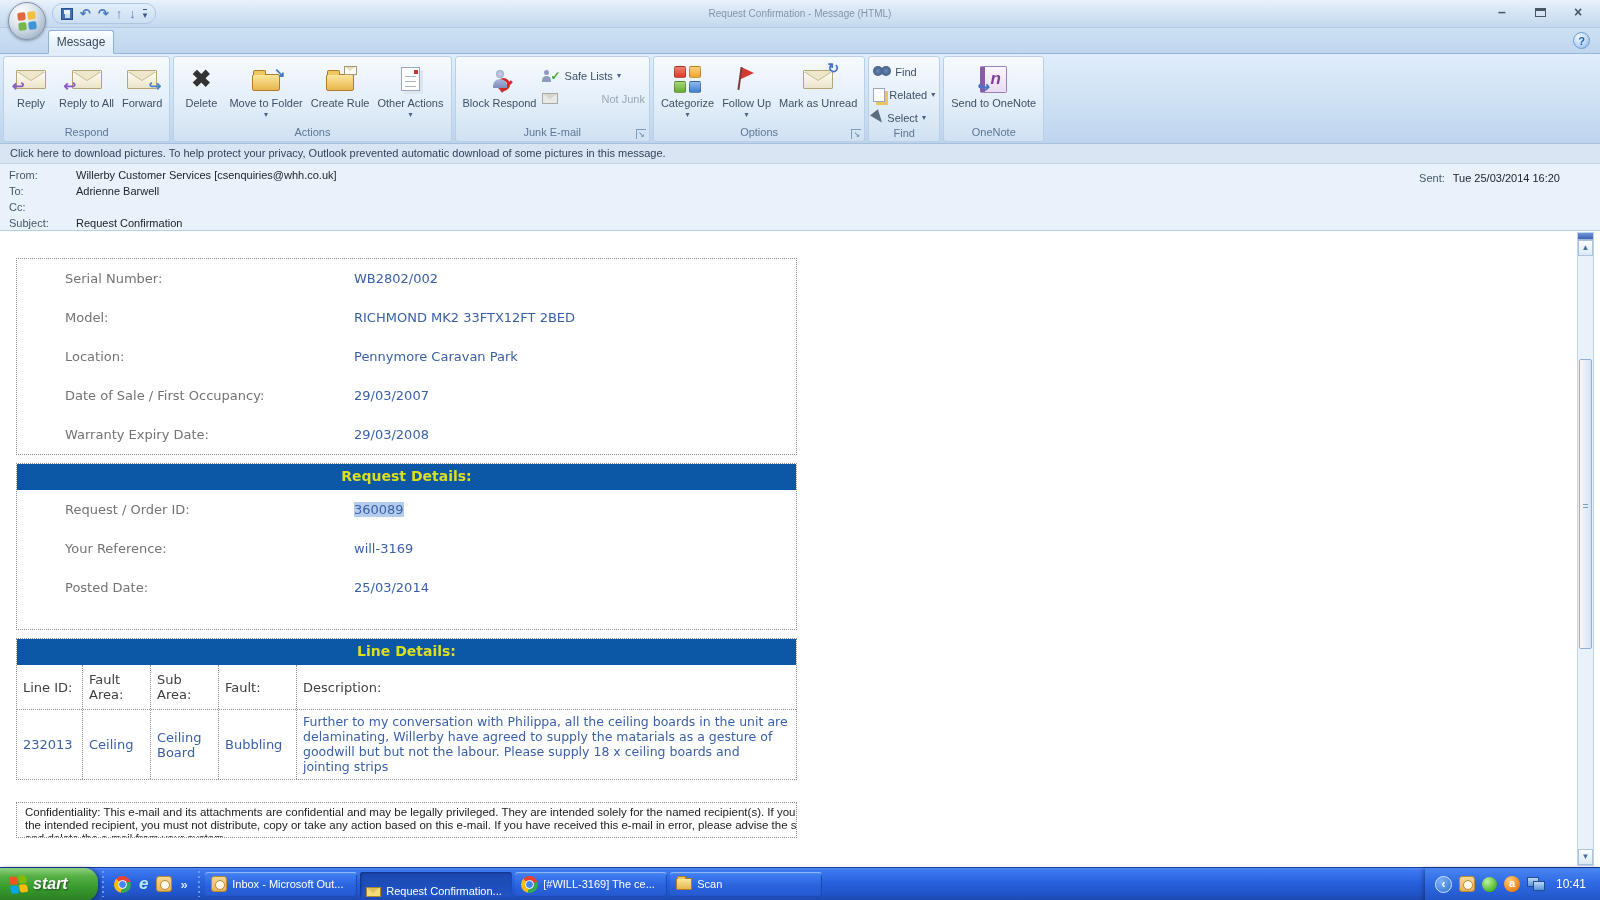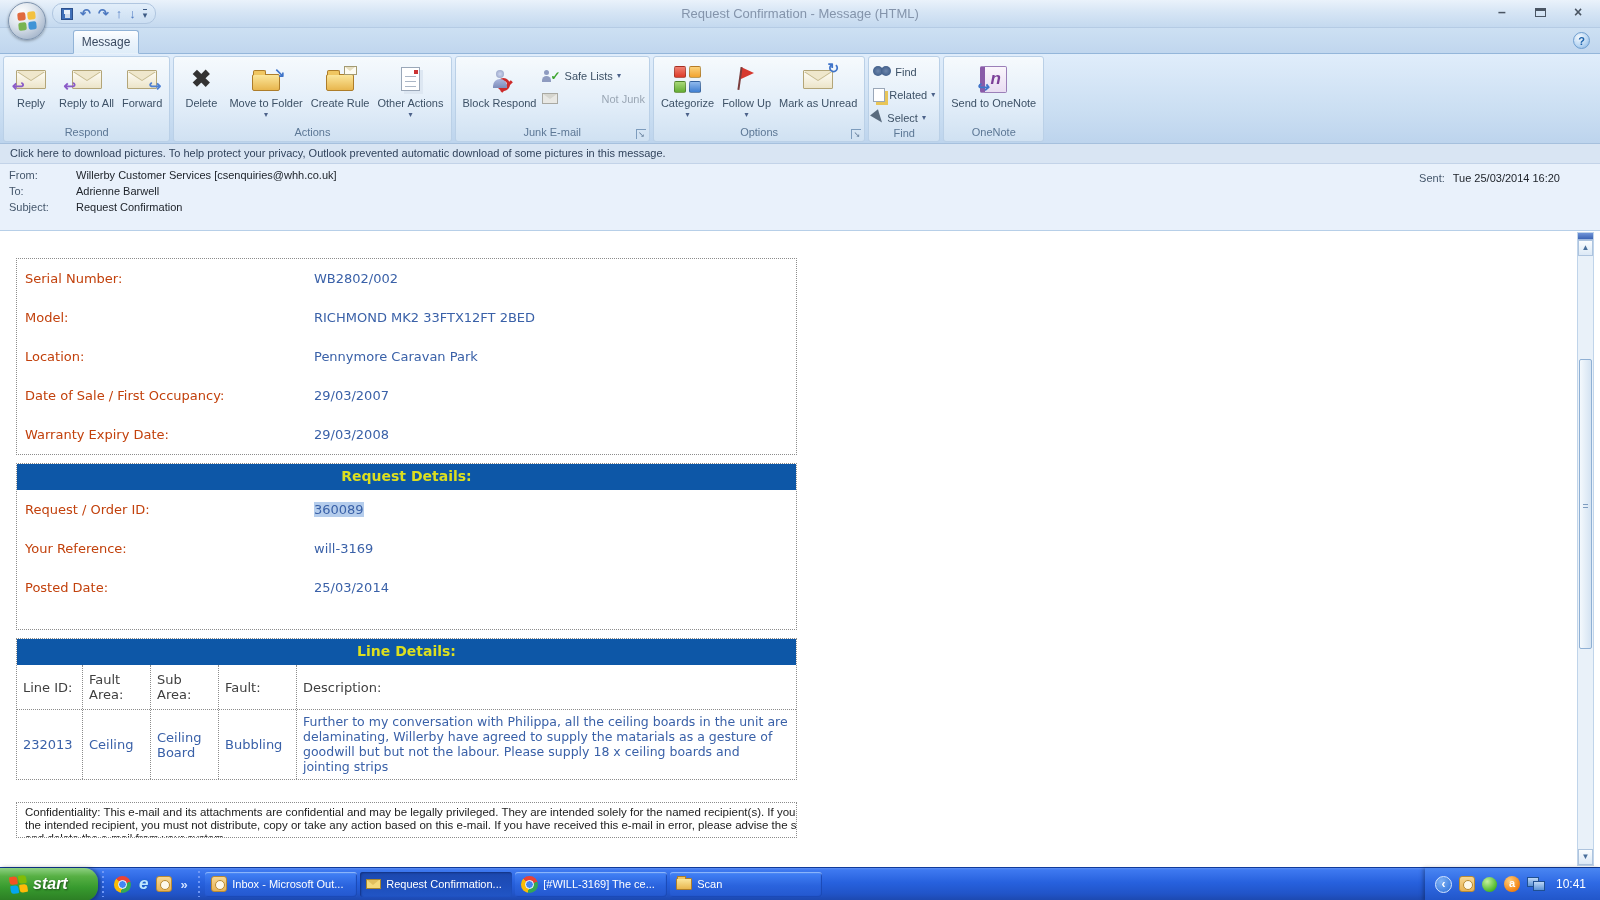--- a/index.html
+++ b/index.html
@@ -4,21 +4,21 @@
 <style>
   * { margin:0; padding:0; box-sizing:border-box; }
   html,body { width:1600px; height:900px; overflow:hidden; font-family:"Liberation Sans",sans-serif; }
   body { background:#c3d8ee; }
 
   
   .window { position:relative; width:1600px; height:867px; background:#fff; }
 
   
   .titlebar { height:28px; background:linear-gradient(#eaf2fb,#d6e5f5 45%,#c4d9ef); border-bottom:1px solid #b5cbe4; position:relative; }
-  .title-text { text-align:center; line-height:28px; font-size:13px; color:#8494ab; }
+  .title-text { text-align:center; line-height:28px; font-size:10px; color:#8494ab; }
   .win-controls { position:absolute; right:10px; top:5px; display:flex; gap:14px; align-items:center; }
   .win-btn { width:24px; height:16px; text-align:center; color:#4a5563; font-size:14px; line-height:15px; font-weight:bold; }
   .restore-box { width:11px; height:9px; border:1px solid #4a5563; border-top:3px solid #4a5563; margin:3px auto 0; }
 
   
   .orb { position:absolute; left:8px; top:2px; width:38px; height:38px; border-radius:50%; z-index:5;
          background:radial-gradient(circle at 35% 28%, #ffffff, #dde4ec 40%, #b4c2d4 70%, #8ba0ba);
          border:1px solid #7e93ad; box-shadow:0 1px 3px rgba(0,0,0,.35); display:flex; align-items:center; justify-content:center; }
   .orb-logo { display:grid; grid-template-columns:8px 8px; grid-template-rows:8px 8px; gap:2px; transform:rotate(-6deg); }
   .orb-logo span { border-radius:2px; }
@@ -27,21 +27,21 @@
   .qat { position:absolute; left:52px; top:3px; height:21px; display:flex; align-items:center; gap:7px; padding:0 8px;
          border:1px solid #b0c6e0; border-radius:10px; background:linear-gradient(#e2eefa,#cbdef2); z-index:4; }
   .qat .glyph { font-size:13px; font-weight:bold; color:#4d79c1; line-height:1; }
   .i-save { width:12px; height:12px; background:#3f6fb8; border:1px solid #2c508c; position:relative; }
   .i-save::before { content:""; position:absolute; left:2px; top:1px; width:6px; height:4px; background:#e9f1fa; }
   .i-save::after { content:""; position:absolute; left:3px; bottom:1px; width:5px; height:4px; background:#cfdced; }
   .qat-more { font-size:9px; color:#3c5a84; border-top:1px solid #3c5a84; line-height:8px; padding-top:1px; }
 
   
   .tabrow { height:26px; background:linear-gradient(#cde0f3,#c0d6ee); border-bottom:1px solid #94b6da; position:relative; }
-  .tab { position:absolute; left:73px; bottom:-1px; width:66px; height:24px; border:1px solid #91b3d7; border-bottom:1px solid #e7f1fa;
+  .tab { position:absolute; left:48px; bottom:-1px; width:66px; height:24px; border:1px solid #91b3d7; border-bottom:1px solid #e7f1fa;
          border-radius:3px 3px 0 0; background:linear-gradient(#fdfeff,#ecf4fc 45%,#dfedf9); text-align:center; line-height:22px;
          font-size:12px; color:#3a4a61; }
   .help-btn { position:absolute; right:10px; top:4px; width:17px; height:17px; border-radius:50%; border:1px solid #6f9ecf;
               background:radial-gradient(circle at 35% 30%, #f2f8fe, #bcd8f3 55%, #7fb0e2); color:#1c62ab; font-weight:bold;
               font-size:11px; text-align:center; line-height:16px; }
 
   
   .ribbon { height:90px; background:linear-gradient(#e0edfb,#cadef2 65%,#bdd4ed); border-bottom:1px solid #a6c0dd;
             display:flex; gap:3px; padding:2px 0 1px 3px; }
   .group { border:1px solid #bad0e7; border-radius:3px; background:linear-gradient(#f6fafd,#e3eef9 55%,#d0e1f2);
@@ -117,21 +117,21 @@
   .hvalue { color:#20252c; }
   .sent { position:absolute; right:40px; top:6px; }
   .sent .hlabel { width:auto; padding-right:8px; }
 
   
   .bodyarea { position:relative; height:637px; background:#fff; border-top:1px solid #b7cfe8; overflow:hidden; }
   .content { position:absolute; left:16px; top:27px; width:781px; font-family:"DejaVu Sans",sans-serif; font-size:13px; }
   .sec-header { height:26px; background:#0d57a7; color:#dcdf1f; font-weight:bold; font-size:14px; text-align:center; line-height:25px; }
   .tbl { border:1px dotted #8c8c8c; }
   .drow { display:flex; height:39px; align-items:center; }
-  .dlabel { width:297px; padding-left:8px; color:#c2410c; }
+  .dlabel { width:297px; padding-left:8px; color:#737373;margin-left:40px; }
   .dvalue { color:#3a61a8; }
   .selected { background:#b5cdec; }
   .pad-bottom { padding-bottom:22px; }
   .mt8 { margin-top:8px; }
   .line-grid { display:grid; grid-template-columns:66px 68px 68px 78px 1fr; }
   .lcell { border-right:1px dotted #8c8c8c; padding:5px 6px; }
   .lcell:last-child { border-right:none; }
   .lhead { border-bottom:1px dotted #8c8c8c; }
   .lhead .lcell { color:#3f3f3f; min-height:44px; display:flex; align-items:center; }
   .ldata .lcell { color:#3a61a8; display:flex; align-items:center; }
@@ -167,21 +167,21 @@
   .chrome-ic { position:relative; width:17px; height:17px; border-radius:50%;
                background:conic-gradient(from -50deg, #ea4335 0 120deg, #34a853 0 240deg, #fbbc05 0 360deg); }
   .chrome-ic::after { content:""; position:absolute; left:4px; top:4px; width:7px; height:7px; border-radius:50%; background:#4285f4; border:1.5px solid #fff; }
   .ie-ic { color:#bfe6ff; font-weight:bold; font-style:italic; font-size:17px; text-shadow:0 0 2px #1565c0; }
   .ol-ic { position:relative; width:16px; height:16px; border-radius:3px; background:linear-gradient(#f6d793,#e8b355); border:1px solid #b98a33; }
   .ol-ic::after { content:""; position:absolute; left:3px; top:3px; width:8px; height:8px; border-radius:50%; background:#fdf8ea; border:1px solid #b98a33; }
   .ql-more { color:#cfe0ff; font-weight:bold; font-size:13px; }
   .taskbtn { width:152px; height:25px; margin:0 1.5px; border-radius:3px; display:flex; align-items:center; gap:5px; padding:0 6px;
              background:linear-gradient(180deg,#5e95f7 0%,#3f7df3 10%,#2a63dd 55%,#2458cf 100%);
              box-shadow:inset 0 1px 0 #8ab4fa, inset -1px -1px 1px #1b49b4; color:#fff; font-size:11px; white-space:nowrap; overflow:hidden; }
-  .taskbtn.active { background:linear-gradient(180deg,#1c48ae,#1e4fbc 60%,#2155c5); box-shadow:inset 1px 1px 2px #123181; }
+  .taskbtn.active { background:linear-gradient(180deg,#1c48ae,#1e4fbc 60%,#2155c5); box-shadow:inset 1px 1px 2px #123181;align-items:flex-end; }
   .taskbtn .env-sm { flex:none; width:15px; height:10px; background:#f3da7c; border-color:#a8862e; }
   .taskbtn .env-sm::before { border-top-color:#e0bf5e; border-left-width:6px; border-right-width:6px; }
   .fold-ic { position:relative; width:16px; height:12px; background:linear-gradient(#fbe69b,#e8b64e); border:1px solid #ad7d2a; border-radius:1px; flex:none; }
   .fold-ic::before { content:""; position:absolute; top:-3px; left:0; width:7px; height:2px; background:#f0c661; border:1px solid #ad7d2a; border-bottom:none; }
   .tray { margin-left:auto; height:33px; display:flex; align-items:center; gap:7px; padding:0 14px 0 10px;
           background:linear-gradient(180deg,#4a86f2 0%,#2f6ae4 45%,#2155c8 100%); box-shadow:-2px 0 4px rgba(0,0,0,.3); }
   .tray-chev { width:17px; height:17px; border-radius:50%; background:radial-gradient(circle at 35% 30%,#7fb2f5,#2a6fd8);
                border:1px solid #d6e6ff; color:#fff; font-weight:bold; text-align:center; line-height:15px; font-size:12px; }
   .green-orb { width:15px; height:15px; border-radius:50%; background:radial-gradient(circle at 35% 30%,#c4f19e,#4db829 70%,#2f8f12); }
   .avast-orb { width:16px; height:16px; border-radius:50%; background:radial-gradient(circle at 35% 30%,#ffcf7d,#f28211 70%,#d96a00);
@@ -406,20 +406,24 @@
   <div class="headers">
     <div class="hrow">
         <span class="hlabel">From:</span>
         <span class="hvalue">Willerby Customer Services [csenquiries@whh.co.uk]</span>
       </div>
     <div class="hrow">
         <span class="hlabel">To:</span>
         <span class="hvalue">Adrienne Barwell</span>
       </div>
     <div class="hrow">
+        <span class="hlabel">Cc:</span>
+        <span class="hvalue"></span>
+      </div>
+    <div class="hrow">
         <span class="hlabel">Subject:</span>
         <span class="hvalue">Request Confirmation</span>
       </div>
     <div class="sent hrow">
         <span class="hlabel">Sent:</span>
         <span class="hvalue">Tue 25/03/2014 16:20</span>
       </div>
   </div>
 
   <div class="bodyarea">

